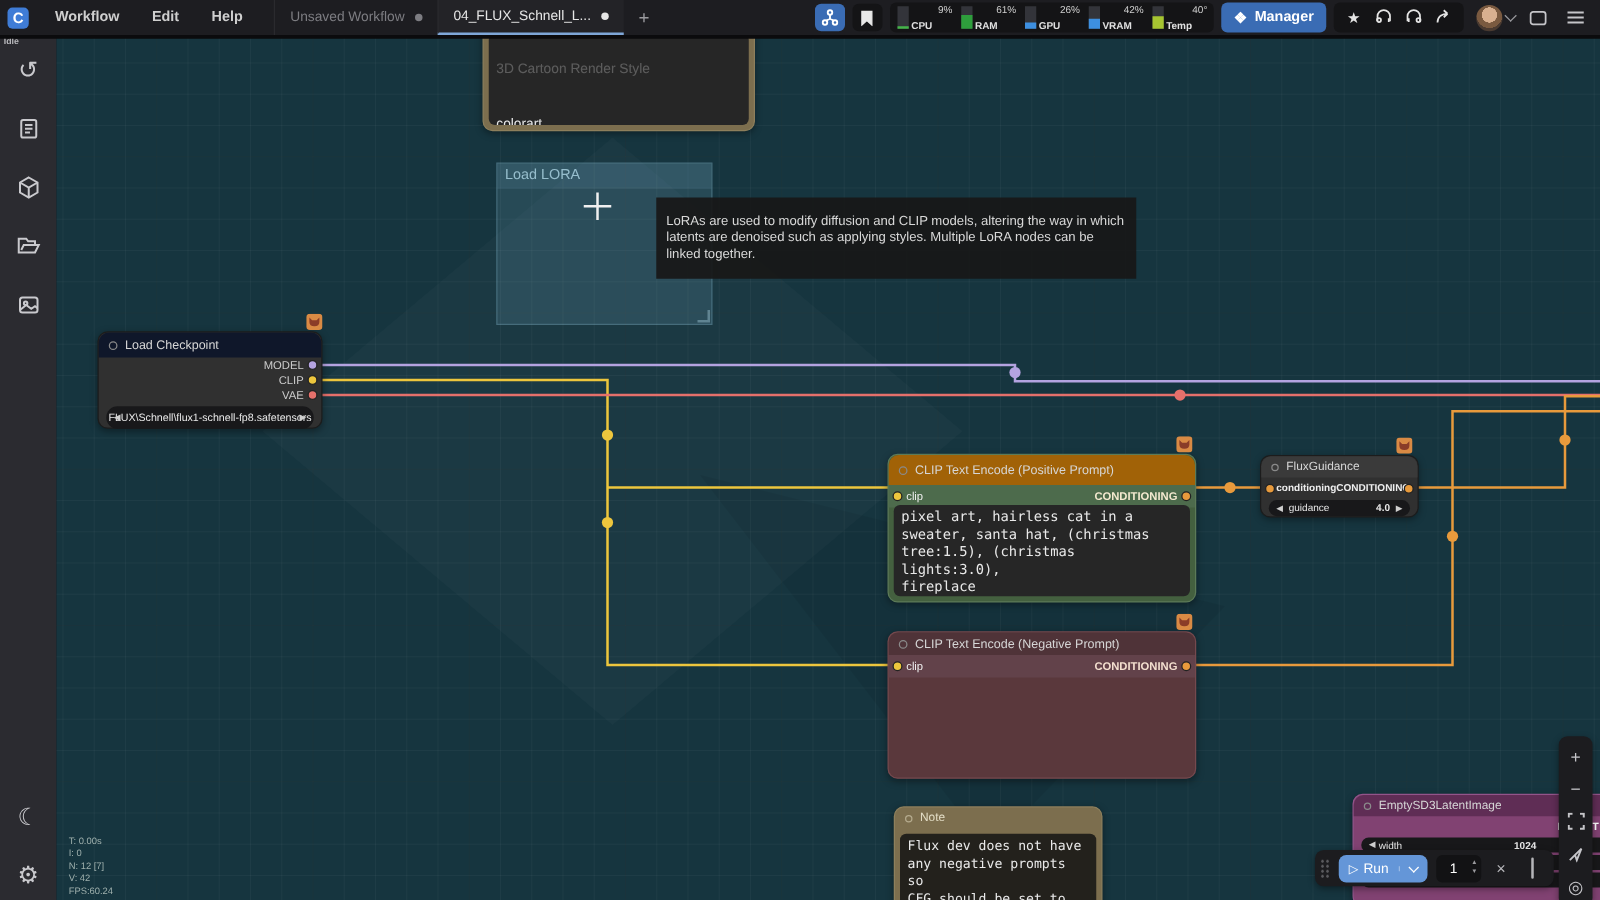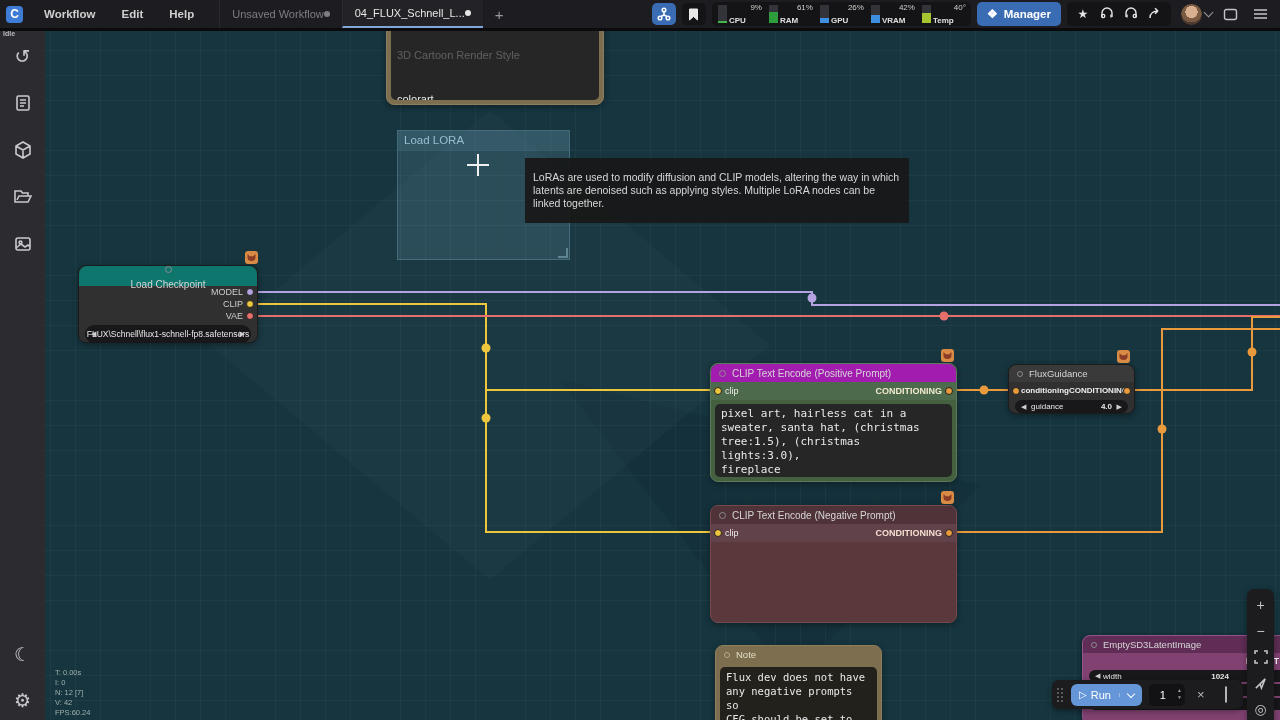--- a/index.html
+++ b/index.html
@@ -7,21 +7,21 @@
     font-family:"Liberation Sans", sans-serif; }
 
   
   .menubar { position:absolute; left:0; top:0; width:1280px; height:28px;
     background:#1d1d21; display:flex; align-items:center; z-index:20; }
   .strip { position:absolute; left:0; top:28px; width:1280px; height:3px; background:#0b0b0d; z-index:20; }
   .logo { width:17px; height:17px; margin:0 8px 0 6px; border-radius:4px; background:#3f7cd6;
     color:#fff; font-weight:bold; font-size:12px; display:flex; align-items:center; justify-content:center; }
   .menu-item { color:#cfcfcf; font-size:11.5px; font-weight:bold; padding:0 13px; cursor:default; }
   .tabs { display:flex; align-items:stretch; height:28px; margin-left:12px; }
-  .tab { display:flex; align-items:center; padding:0 12px; font-size:11px; position:relative;
+  .tab { display:flex; align-items:center; gap:8px; padding:0 12px; font-size:11px; position:relative;
     border-left:1px solid #2a2a2e; }
   .tab.inactive { color:#7d7d82; }
   .tab.active { color:#e6e6e6; background:#232327; border-bottom:2px solid #7fa7d8; }
   .tab .dot { width:6px; height:6px; border-radius:50%; background:currentColor; }
   .newtab { color:#9a9a9e; font-size:15px; padding:0 12px; display:flex; align-items:center; }
 
   .mb-right { margin-left:auto; display:flex; align-items:center; gap:6px; padding-right:8px; }
   .sq-btn { height:22px; min-width:24px; border-radius:5px; display:flex; align-items:center;
     justify-content:center; color:#e8e8e8; }
   .sq-btn.blue { background:#3a6cb4; }
@@ -163,21 +163,21 @@
 
     <div class="node" style="left:386px; top:-14px; width:218px; height:119px; background:#7c6e4e; border:1px solid #8d7f5c;">
       <div class="textarea mono" style="top:40px; font-size:11px; line-height:14.5px;">
         <div style="opacity:.28; margin-top:-11px;">3D Cartoon Render Style</div>
         <div>colorart
 pixel art</div>
       </div>
     </div>
 
     <div class="node" style="left:78px; top:265px; width:180px; height:78px; background:#303030; border:1px solid #1c1c1c;">
-      <div class="ntitle" style="height:20px; background:#0f766e;flex-direction:column;">
+      <div class="ntitle" style="height:20px; background:#0f172a;">
         <span class="ndot"></span>
         <span>Load Checkpoint</span>
       </div>
       <div class="slot-row" style="height:12px; justify-content:flex-end;text-align:center;">
         <span style="color:#ccc;">MODEL</span>
         <span class="sdot right" style="background:#b4a3e0;"></span>
       </div>
       <div class="slot-row" style="height:12px; justify-content:flex-end;">
         <span style="color:#ccc;">CLIP</span>
         <span class="sdot right" style="background:#edc63d;"></span>
@@ -191,21 +191,21 @@
         <span>FLUX\Schnell\flux1-schnell-fp8.safetensors</span>
         <span class="arr r">▶</span>
       </div>
     </div>
     <svg class="badge" style="left:245px; top:251px;" viewBox="0 0 13 13">
       <rect width="13" height="13" rx="3" fill="#d98a44"></rect>
       <path d="M2.5 3 l2.2 2.2 h3.6 L10.5 3 v3.6 q0 3.4-4 3.4 t-4-3.4 z" fill="#8a3c28"></path>
     </svg>
 
     <div class="node" style="left:710px; top:363px; width:247px; height:119px; background:#44603f; border:1px solid #5c7a58;">
-      <div class="ntitle" style="height:18px; background:#a21caf;">
+      <div class="ntitle" style="height:24px; background:#a16207;">
         <span class="ndot"></span>
         <span>CLIP Text Encode (Positive Prompt)</span>
       </div>
       <div class="slot-row" style="height:18px; background:#4d6b4c;">
         <span class="sdot left" style="background:#edc63d;"></span>
         <span style="color:#eee;">clip</span>
         <span style="color:#f3e9cf; font-weight:bold;">CONDITIONING</span>
         <span class="sdot right" style="background:#e89a3c;"></span>
       </div>
       <div class="textarea" style="top:40px; font-size:11px; line-height:14px;">pixel art, hairless cat in a

